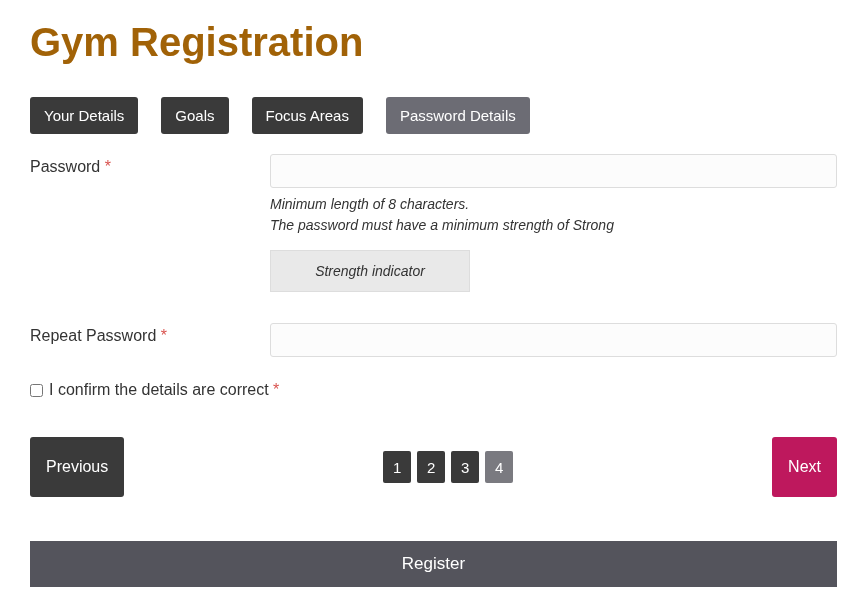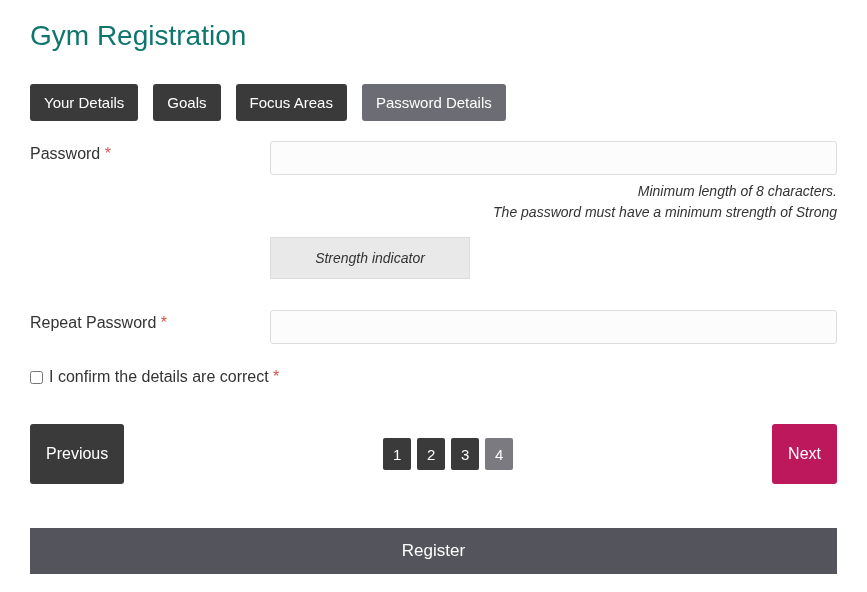--- a/index.html
+++ b/index.html
@@ -7,28 +7,28 @@
       margin: 0;
       padding: 0;
     }
     body {
       font-family: "Segoe UI", Tahoma, sans-serif;
       color: #333;
       padding: 20px 30px;
       width: 867px;
     }
     h1 {
-      font-size: 28px;
-      font-weight: 400;
-      color: #0f766e;
+      font-size: 40px;
+      font-weight: 700;
+      color: #a16207;
       margin-bottom: 32px;
     }
     .tabs {
       display: flex;
-      gap: 15px;
+      gap: 23px;
       margin-bottom: 20px;
     }
     .tab {
       background: #3a3a3a;
       color: #fff;
       padding: 10px 14px;
       font-size: 15px;
       border-radius: 3px;
       cursor: pointer;
     }
@@ -59,21 +59,20 @@
       padding: 6px 8px;
       font-size: 14px;
       background: #fcfcfc;
     }
     .hint {
       font-style: italic;
       color: #333;
       font-size: 14px;
       margin-top: 6px;
       line-height: 1.5;
-      text-align: right;
     }
     .strength-indicator {
       display: inline-block;
       background: #e9e9e9;
       border: 1px solid #ddd;
       padding: 12px 0;
       font-size: 14px;
       font-style: italic;
       color: #333;
       text-align: center;

